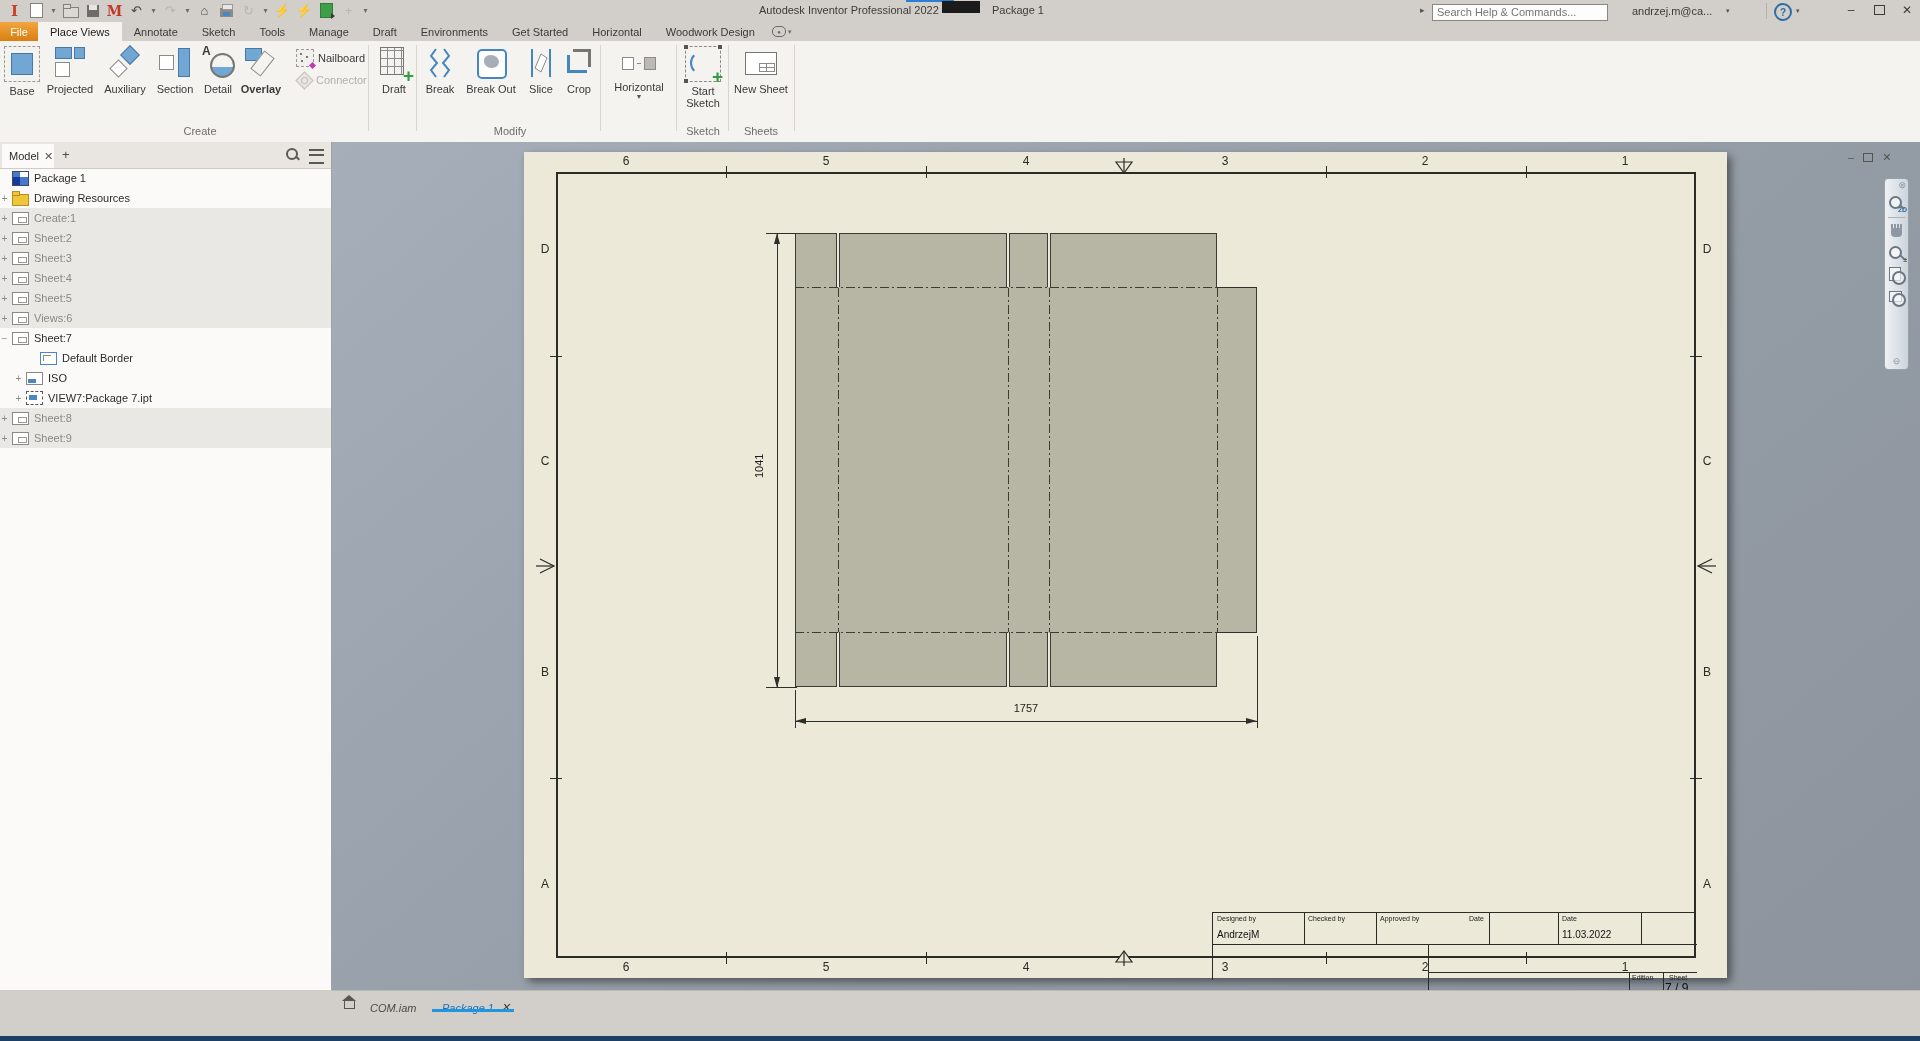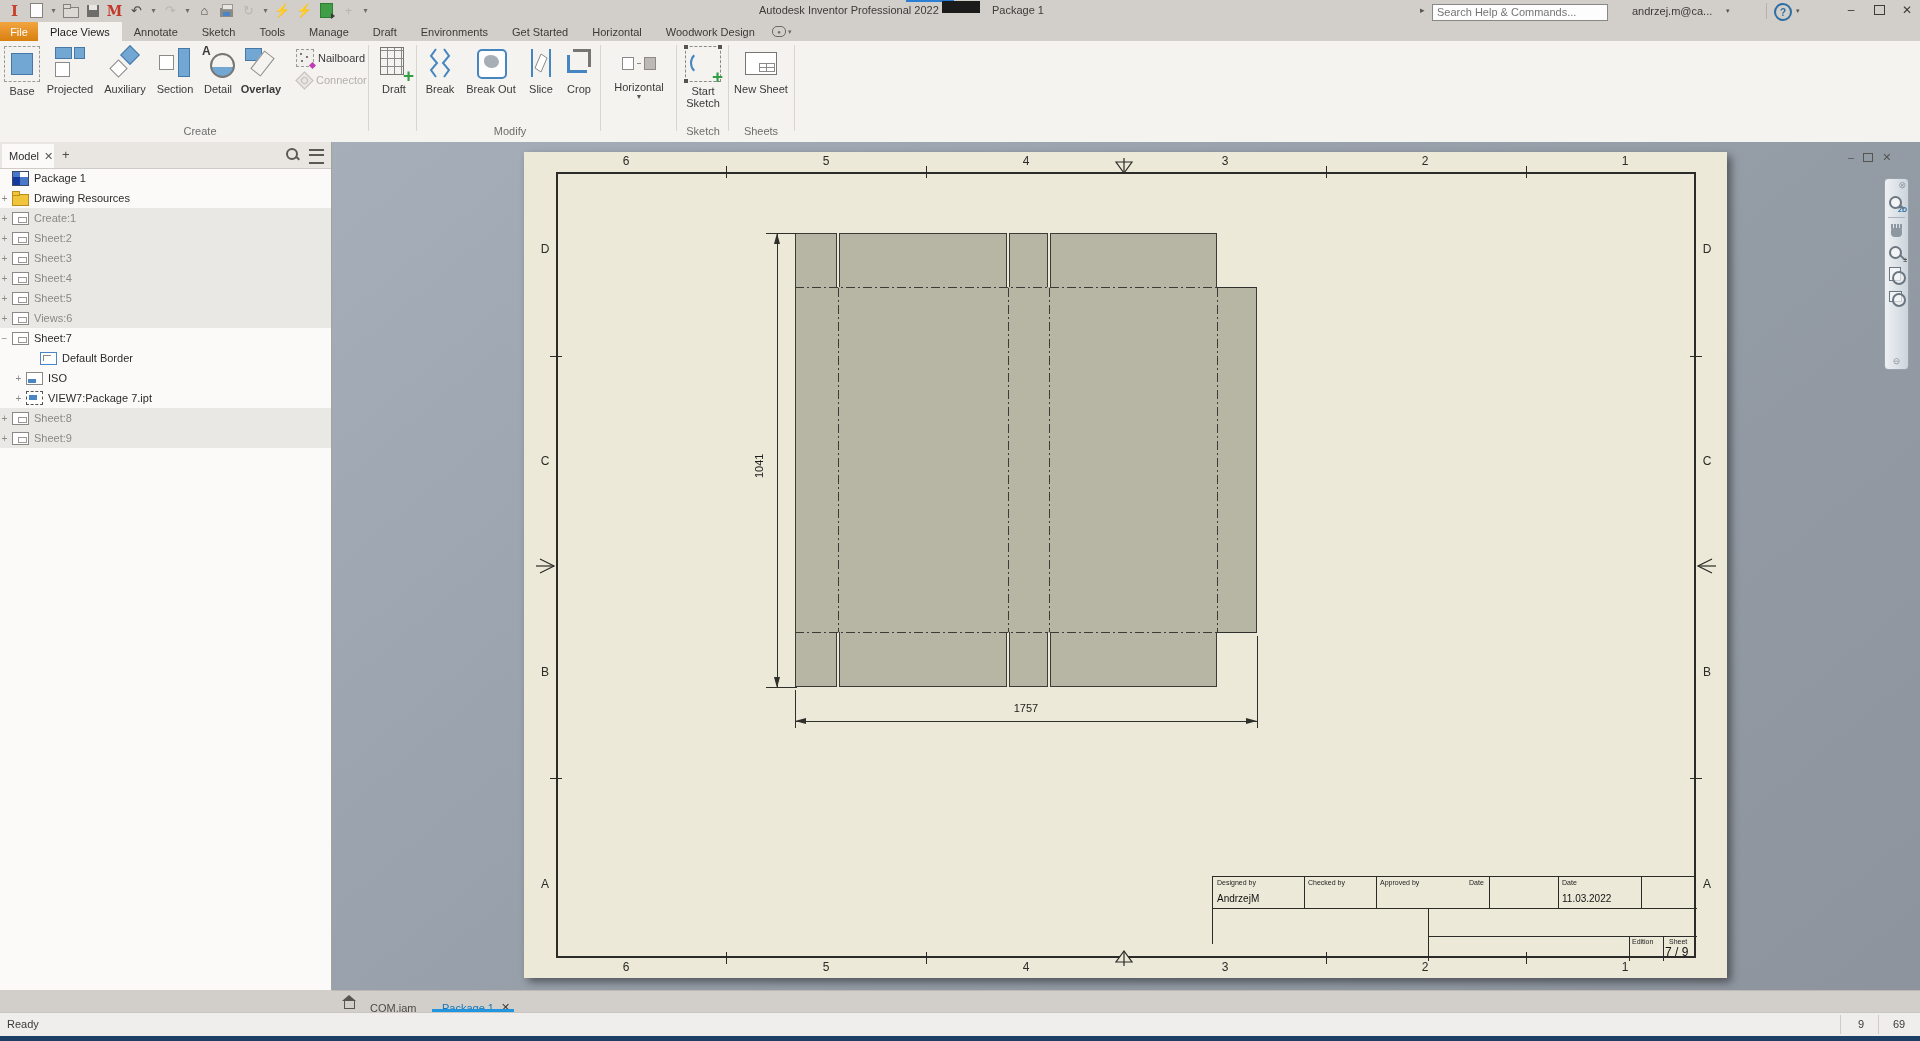--- a/index.html
+++ b/index.html
@@ -138,21 +138,21 @@
   .sborder{left:556px;top:172px;width:1140px;height:786px;border:2px solid #2b2b27;box-sizing:border-box;}
   .zone{font-size:12px;color:#2b2b27;text-align:center;}
   .ztick{background:#2b2b27;}
   .khaki{background:#b7b5a3;box-sizing:border-box;border:1px solid #3c3c37;}
   .fold-h{height:1px;background:repeating-linear-gradient(90deg,#3c3c37 0 9px,transparent 9px 12px,#3c3c37 12px 14px,transparent 14px 17px);}
   .fold-v{width:1px;background:repeating-linear-gradient(180deg,#3c3c37 0 9px,transparent 9px 12px,#3c3c37 12px 14px,transparent 14px 17px);}
   .dimline{background:#2f2f2b;}
   .dimtxt{font-size:11px;color:#1d1d1b;}
   .arr{width:0;height:0;position:absolute;}
   
-  .tblock{left:1212px;top:876px;width:484px;height:68px;border-left:1px solid #2b2b27;border-top:1px solid #2b2b27;box-sizing:border-box;font-size:7px;color:#222;}
+  .tblock{left:1212px;top:912px;width:484px;height:68px;border-left:1px solid #2b2b27;border-top:1px solid #2b2b27;box-sizing:border-box;font-size:7px;color:#222;}
   .tbl{position:absolute;background:#2b2b27;}
   .tbhdr{position:absolute;font-size:7px;color:#222;white-space:nowrap;}
   .tbval{position:absolute;font-size:10px;color:#111;white-space:nowrap;}
   
   .navbar{left:1884px;top:178px;width:25px;height:192px;border:1px solid #98a2ac;border-radius:4px;
     background:linear-gradient(90deg,#eef1f4,#ccd4db);display:flex;flex-direction:column;align-items:center;padding-top:2px;box-sizing:border-box;gap:5px;}
   .nv{width:17px;height:17px;position:relative;flex:none;}
   .mag::before{content:"";position:absolute;left:1px;top:1px;width:9px;height:9px;border:2px solid #6b7680;border-radius:50%;background:#f2f4f6;}
   .mag::after{content:"";position:absolute;left:11px;top:11px;width:6px;height:2px;background:#6b7680;transform:rotate(45deg);}
   .nv .tag{position:absolute;right:-2px;bottom:-1px;font-size:7px;font-weight:bold;color:#2d6da3;}
@@ -165,21 +165,21 @@
   .nvsm{font-size:9px;color:#8d97a1;line-height:9px;}
   .canvwin{display:flex;align-items:center;gap:9px;}
   .cw{color:#55544f;font-size:11px;line-height:10px;}
   .cwrest{width:8px;height:7px;border:1px solid #55544f;background:transparent;position:relative;}
   
   .doctabs{left:332px;top:990px;width:1588px;height:22px;background:#d2cfca;border-top:1px solid #bcb9b4;box-sizing:border-box;}
   .homeico{left:10px;top:4px;width:14px;height:12px;}
   .homeico::before{content:"";position:absolute;left:2px;top:5px;width:9px;height:7px;border:1px solid #55544f;}
   .homeico::after{content:"";position:absolute;left:0px;top:0px;width:0;height:0;
      border-left:7px solid transparent;border-right:7px solid transparent;border-bottom:6px solid #55544f;}
-  .dtab{position:absolute;top:0;height:17px;display:flex;align-items:center;font-size:11px;color:#4a4a48;padding:8px 10px;}
+  .dtab{position:absolute;top:0;height:17px;display:flex;align-items:center;font-size:11px;color:#4a4a48;padding:8px 10px;font-style:italic;}
   .dtab.active{color:#1474ba;}
   .dtab .x{margin-left:7px;color:#3c3b39;font-size:11px;}
   .dunder{background:#2196de;}
   
   .statusbar{left:0;top:1012px;width:1920px;height:24px;background:#f0eeec;border-top:1px solid #c9c6c2;box-sizing:border-box;font-size:11px;color:#3a3a38;}
   .ssep{top:2px;width:1px;height:19px;background:#cfccc7;}
   .bottomline{left:0;top:1036px;width:1920px;height:5px;background:#1d3f66;}
 </style>
 </head>
 <body>
@@ -598,22 +598,15 @@
     <div class="dtab" style="left:28px;">
         <span>COM.iam</span>
       </div>
     <div class="dtab active" style="left:100px;">
       <span>Package 1</span>
       <span class="x">✕</span>
     </div>
     <div class="abs dunder" style="left:100px;top:18px;width:82px;height:3px;"></div>
   </div>
 
-  <div class="abs statusbar">
-    <span class="abs" style="left:7px;top:5px;">Ready</span>
-    <div class="abs ssep" style="left:1840px;"></div>
-    <span class="abs" style="left:1846px;top:5px;width:30px;text-align:center;">9</span>
-    <div class="abs ssep" style="left:1878px;"></div>
-    <span class="abs" style="left:1882px;top:5px;width:34px;text-align:center;">69</span>
-  </div>
   <div class="abs bottomline"></div>
 
 </div>
 
 </body></html>

